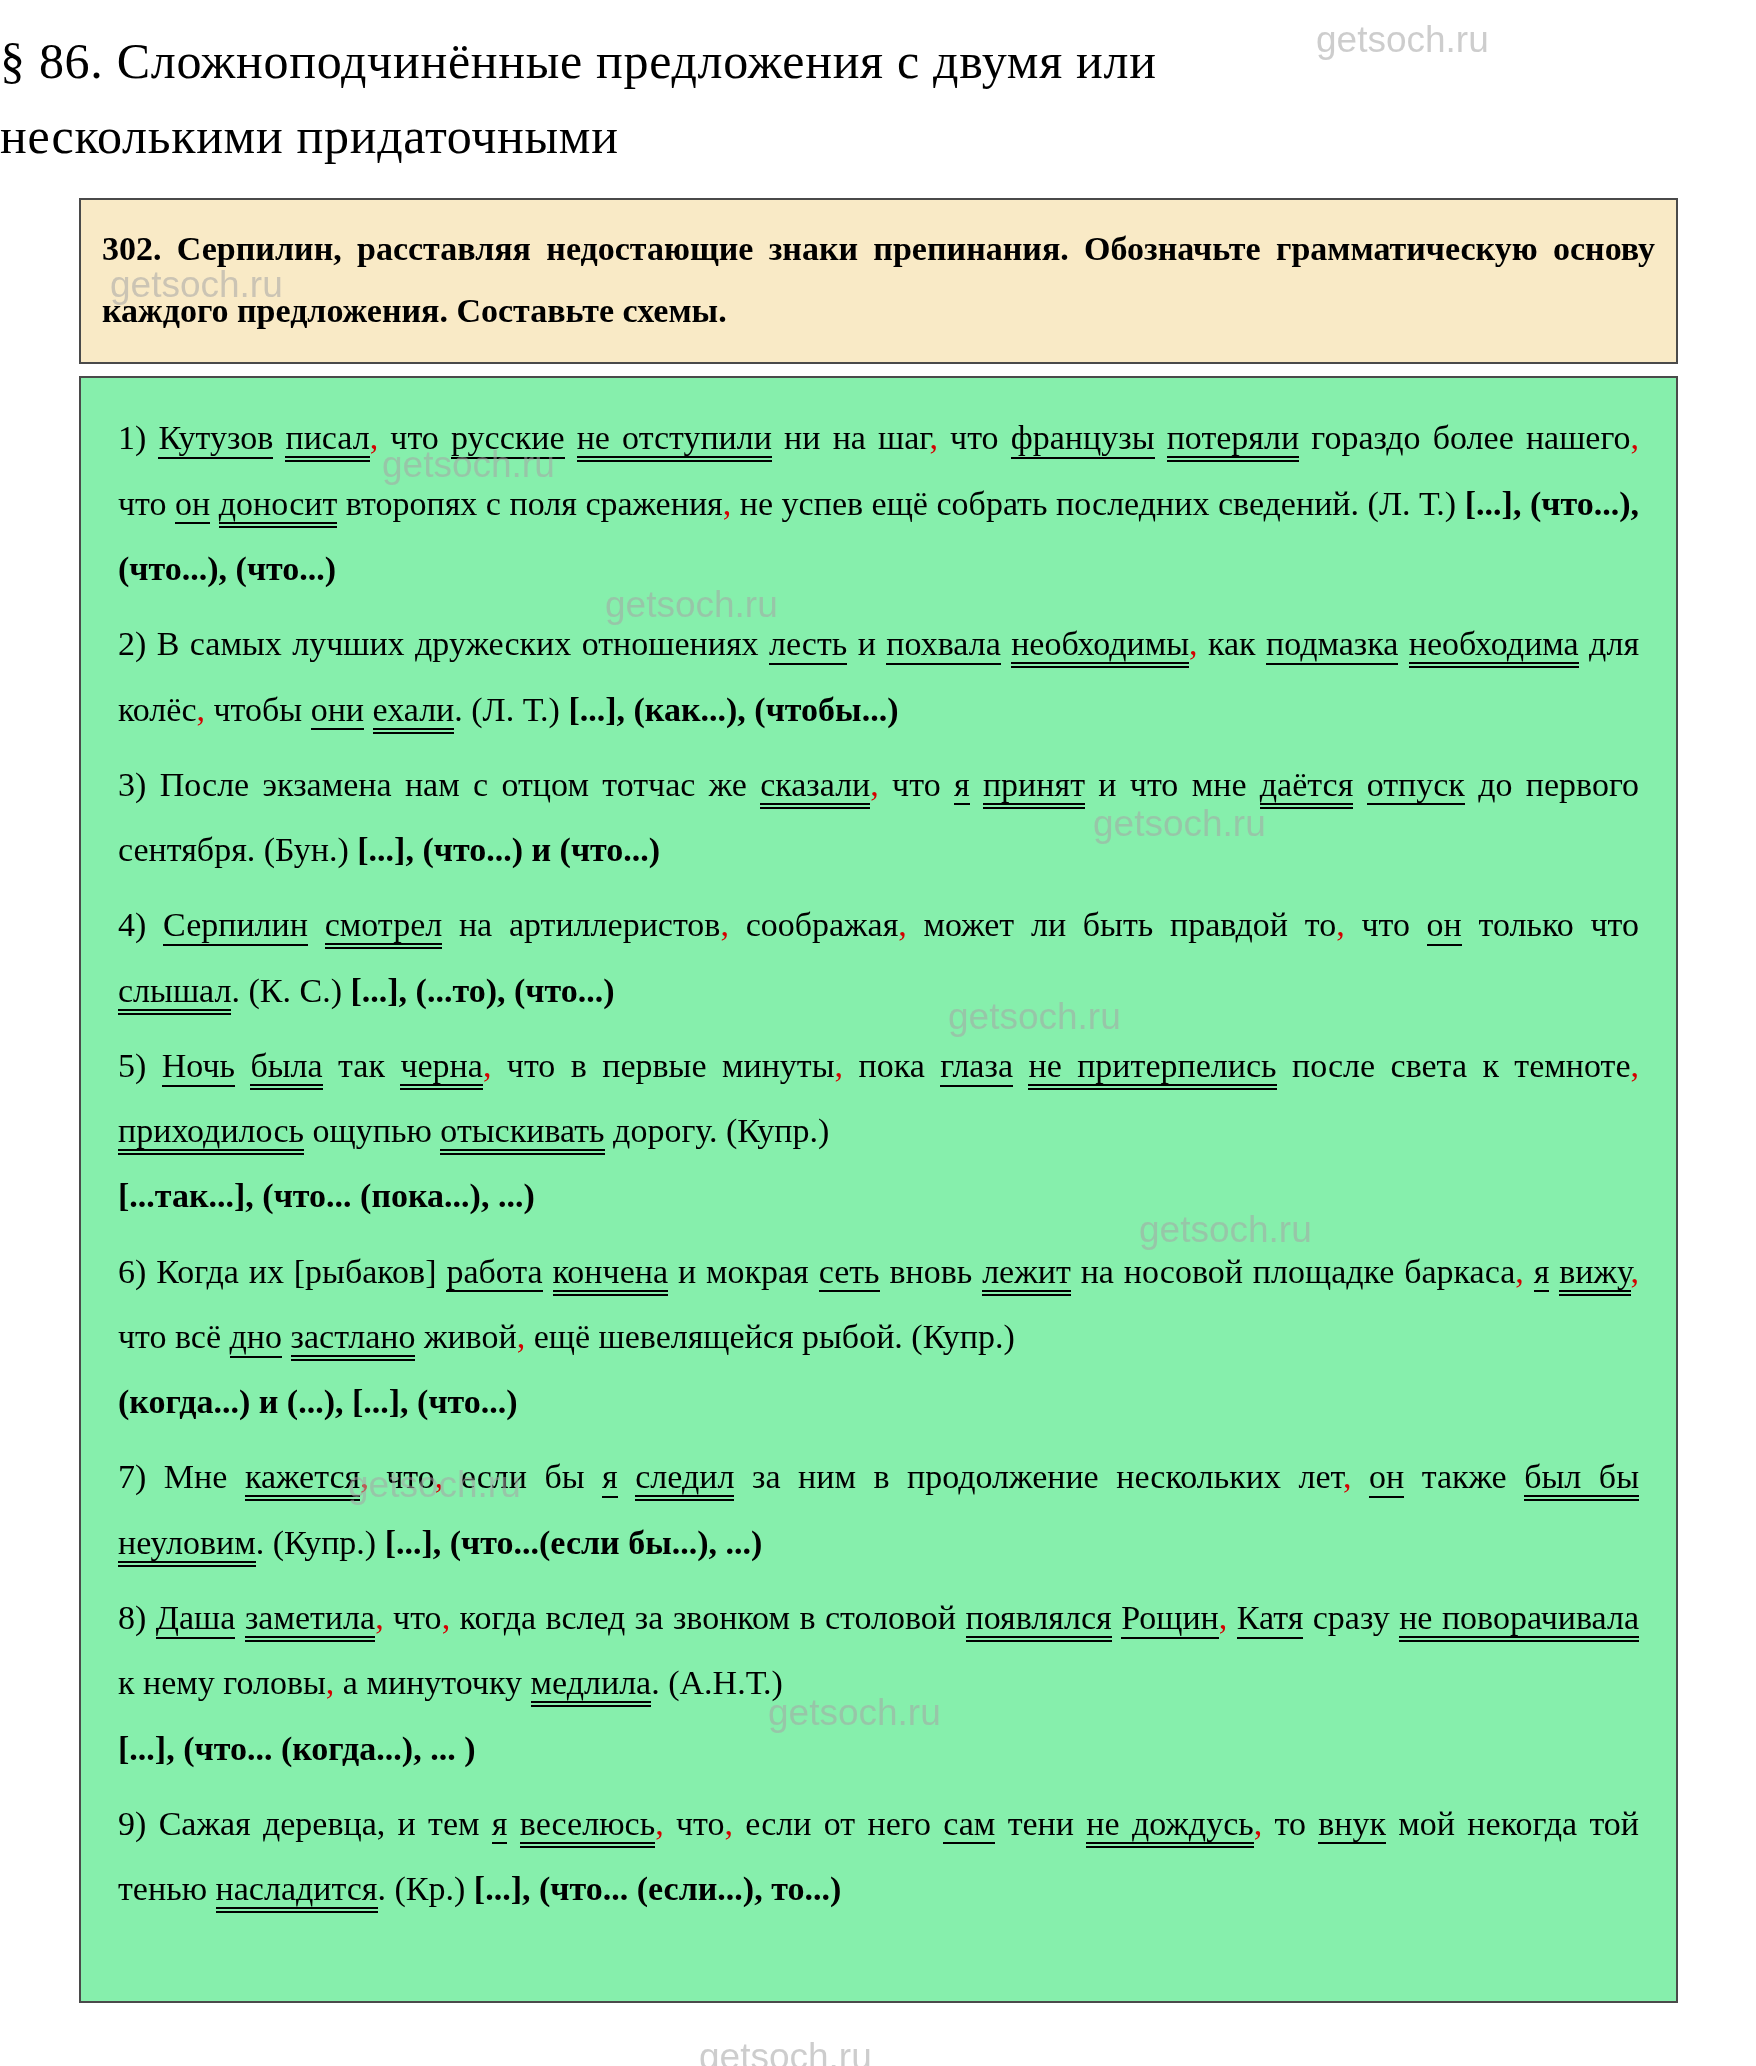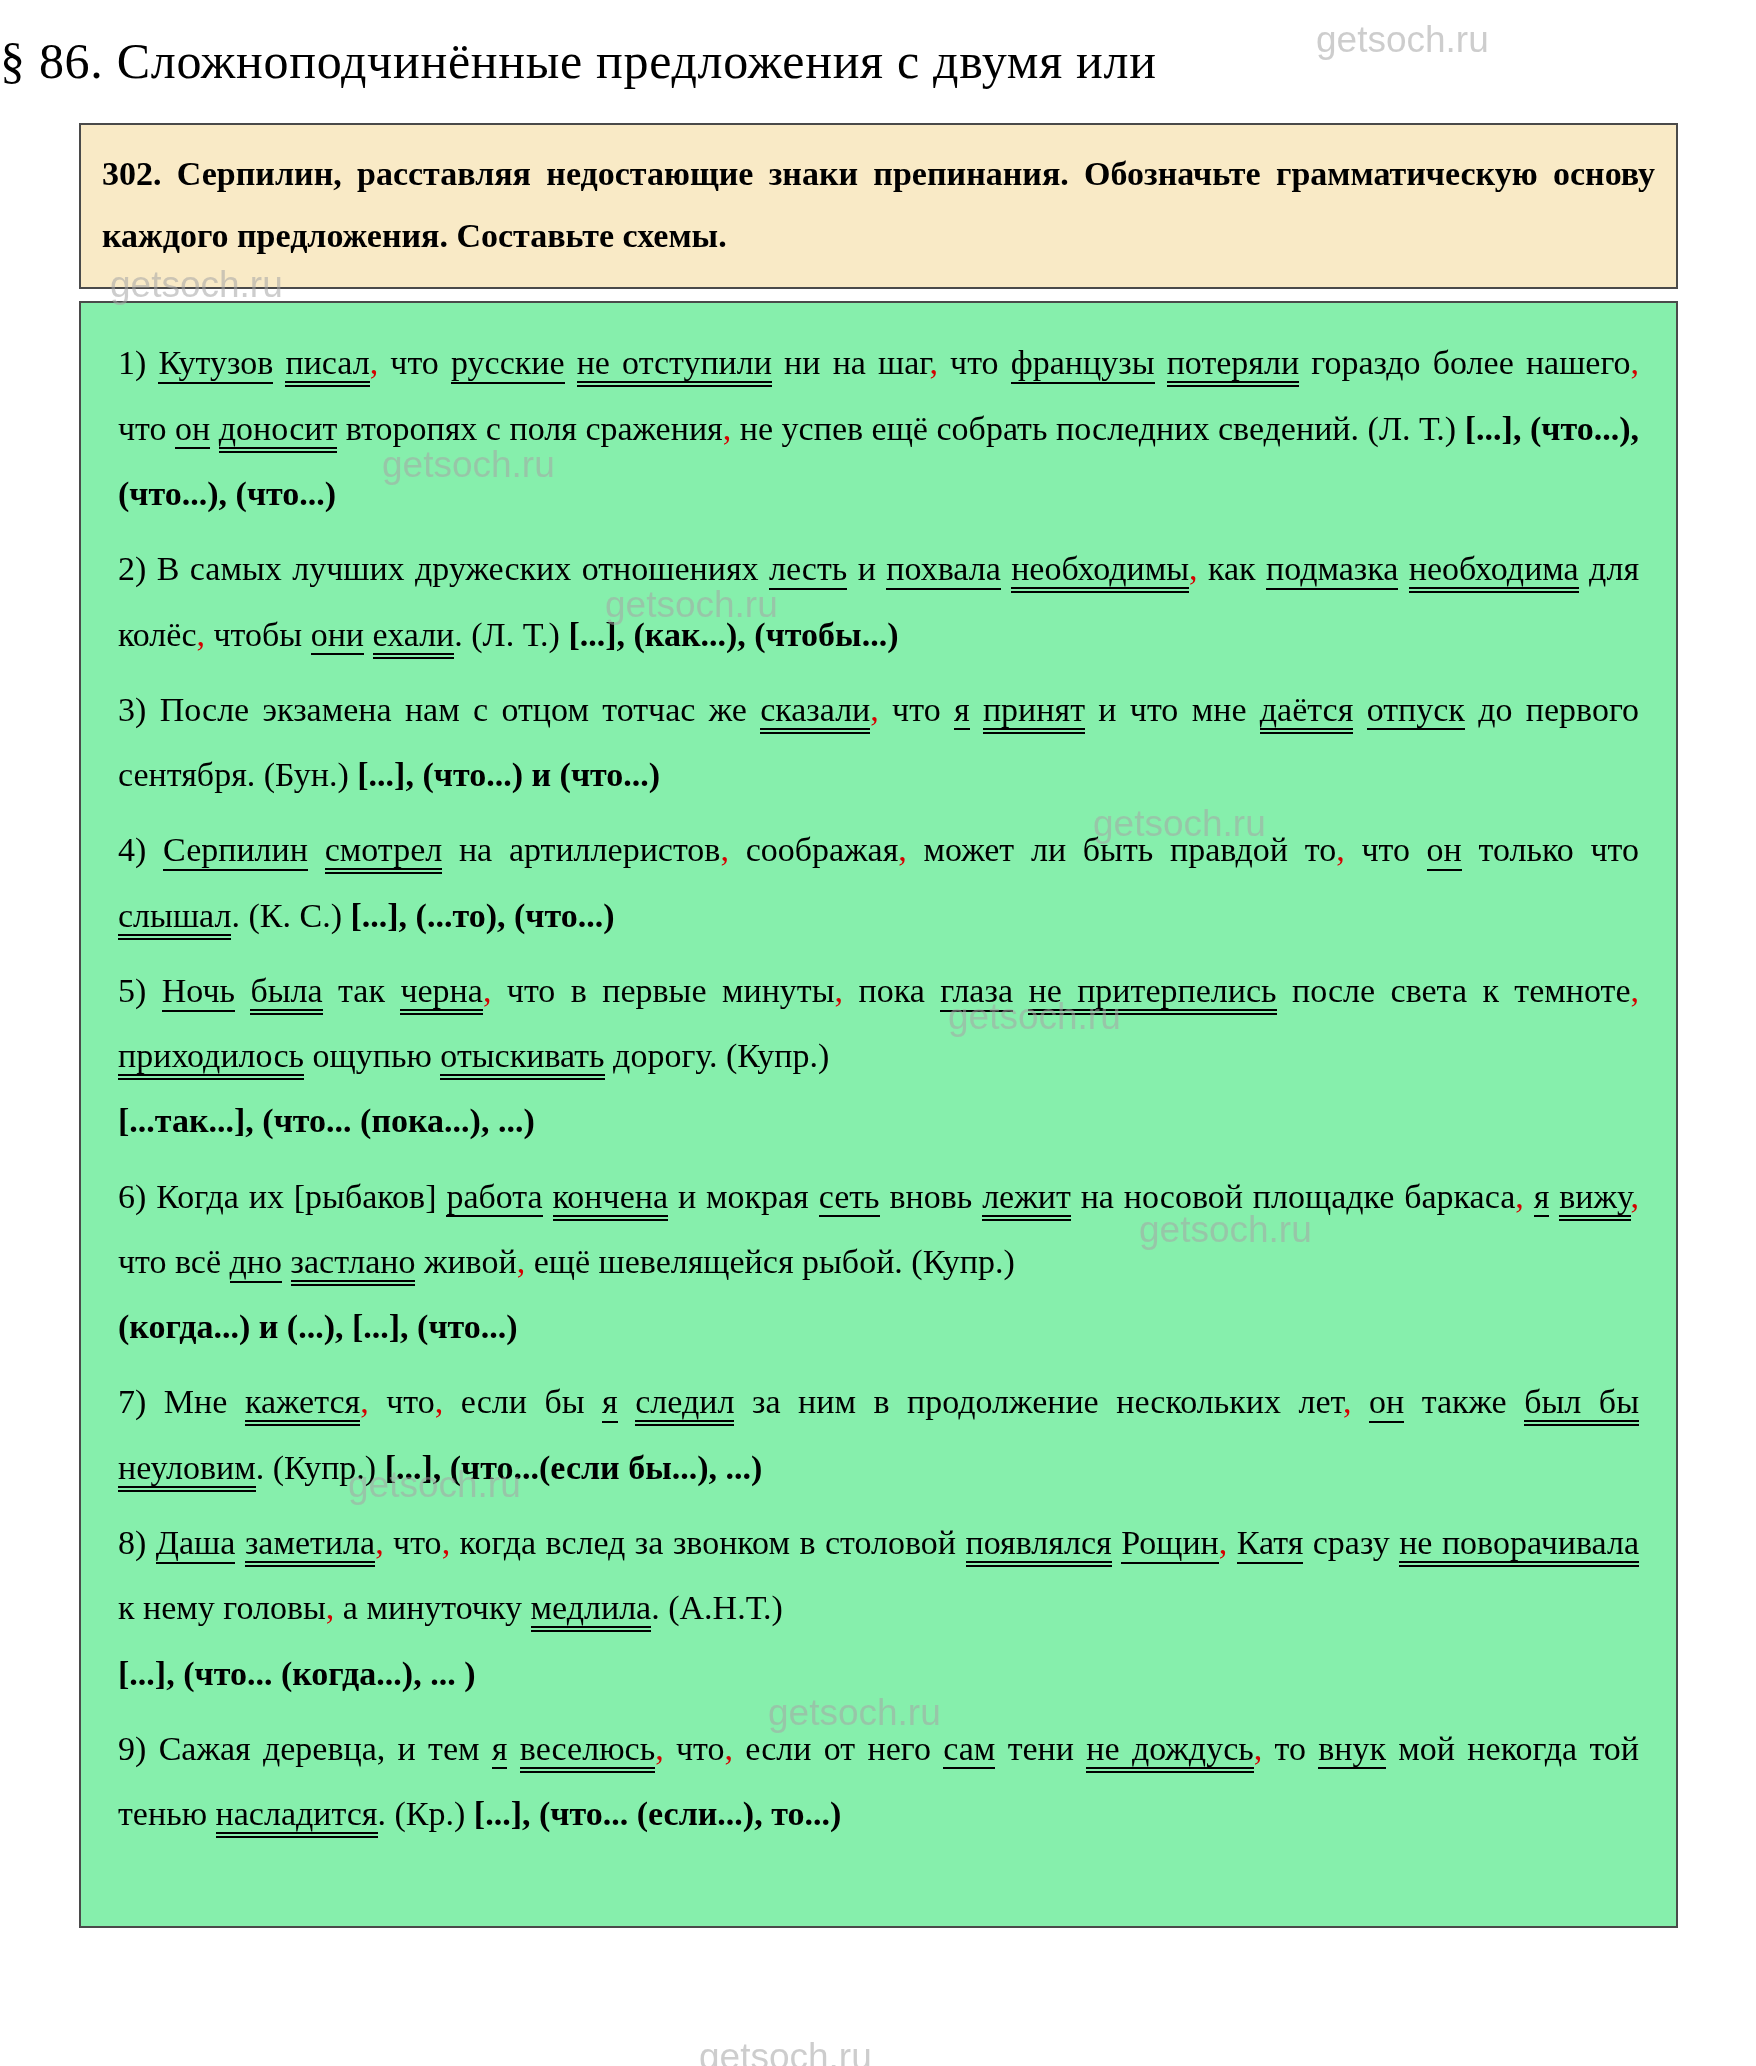--- a/index.html
+++ b/index.html
@@ -56,20 +56,21 @@
     margin-top: 15px;
   }
 </style>
 </head>
 <body>
 
 <div class="page">
 
   <h1 class="title">
     <span>§ 86. Сложноподчинённые предложения с двумя или</span><br>
+    <span>несколькими придаточными</span>
   </h1>
 
   <div class="task-box">
     <span class="task-number">302.</span>
     <span>Серпилин, расставляя недостающие знаки препинания. Обозначьте грамматическую основу каждого предложения. Составьте схемы.</span>
   </div>
 
   <div class="content-box" id="sentence-list">
       <p class="sentence"><span class="plain">1) </span><span class="u1">Кутузов</span><span class="plain"> </span><span class="u2">писал</span><span class="red">,</span><span class="plain"> что </span><span class="u1">русские</span><span class="plain"> </span><span class="u2">не отступили</span><span class="plain"> ни на шаг</span><span class="red">,</span><span class="plain"> что </span><span class="u1">французы</span><span class="plain"> </span><span class="u2">потеряли</span><span class="plain"> гораздо более нашего</span><span class="red">,</span><span class="plain"> что </span><span class="u1">он</span><span class="plain"> </span><span class="u2">доносит</span><span class="plain"> второпях с поля сражения</span><span class="red">,</span><span class="plain"> не успев ещё собрать последних сведений. (Л. Т.) </span><span class="b">[...], (что...), (что...), (что...)</span></p>
       <p class="sentence"><span class="plain">2) В самых лучших дружеских отношениях </span><span class="u1">лесть</span><span class="plain"> и </span><span class="u1">похвала</span><span class="plain"> </span><span class="u2">необходимы</span><span class="red">,</span><span class="plain"> как </span><span class="u1">подмазка</span><span class="plain"> </span><span class="u2">необходима</span><span class="plain"> для колёс</span><span class="red">,</span><span class="plain"> чтобы </span><span class="u1">они</span><span class="plain"> </span><span class="u2">ехали</span><span class="plain">. (Л. Т.) </span><span class="b">[...], (как...), (чтобы...)</span></p>

